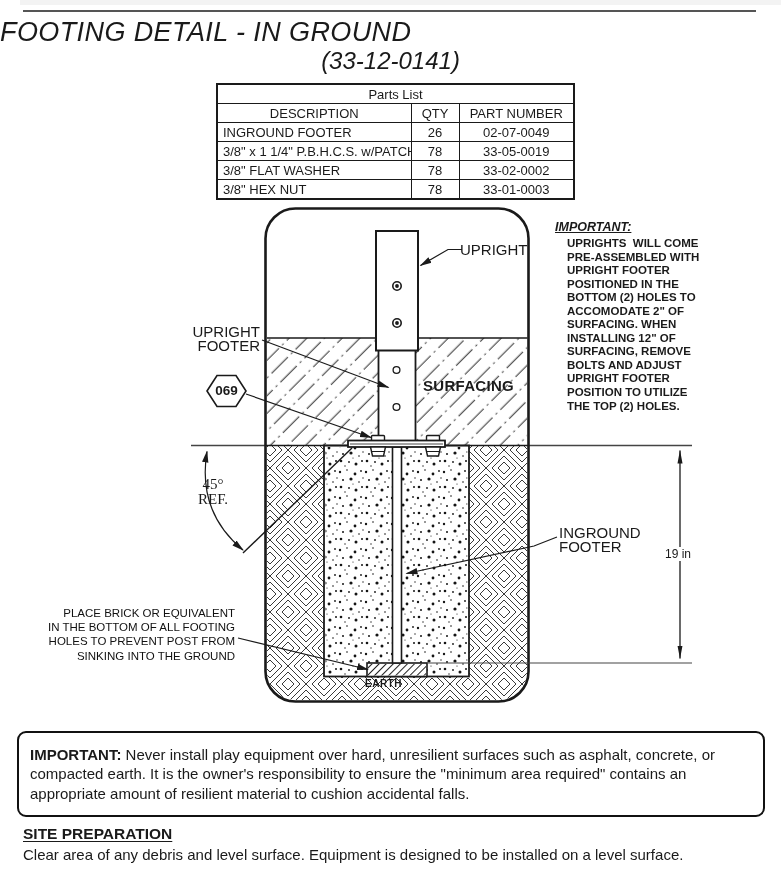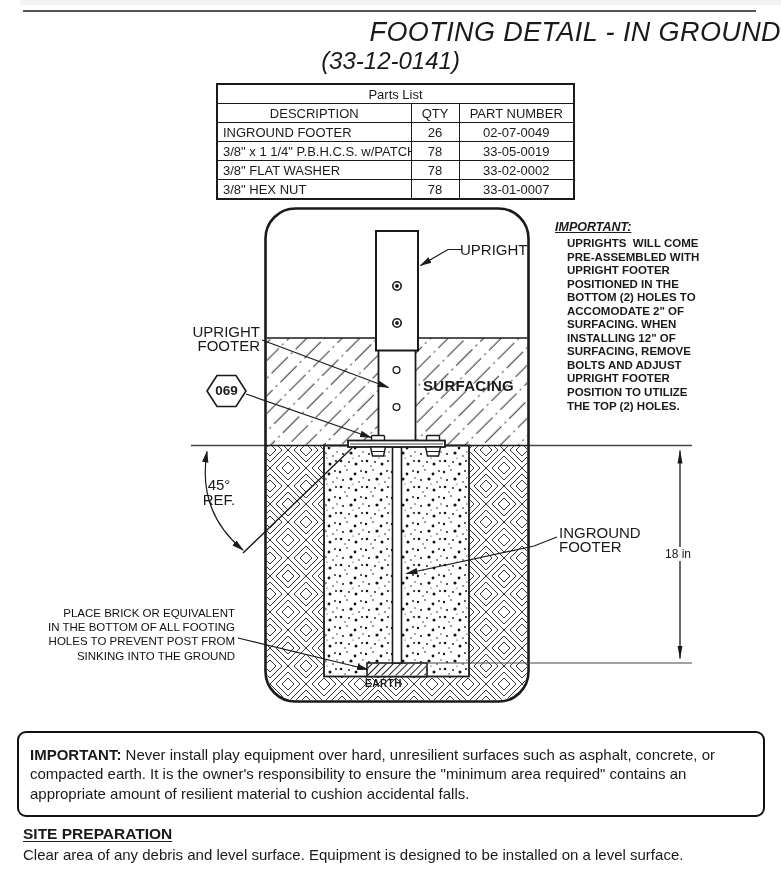--- a/index.html
+++ b/index.html
@@ -5,40 +5,40 @@
   html,body{margin:0;padding:0;}
   body{
     width:781px;height:878px;position:relative;overflow:hidden;
     background:#ffffff;color:#1a1a1a;
     font-family:"Liberation Sans","DejaVu Sans",sans-serif;
   }
   .abs{position:absolute;}
   
   .top-strip{left:20px;top:0;width:761px;height:5px;background:#f3f3f3;}
   .sep-line{left:23px;top:10px;width:733px;height:2px;background:#555555;}
-  .title{left:0;top:17px;width:781px;text-align:right;font-style:italic;
+  .title{left:0;top:17px;width:781px;text-align:left;font-style:italic;
          font-size:27px;letter-spacing:.4px;white-space:nowrap;}
   .subtitle{left:0;top:47px;width:781px;text-align:center;font-style:italic;
          font-size:24px;white-space:nowrap;}
   
   .parts{left:216px;top:83px;width:357px;border-collapse:collapse;
          font-size:13px;table-layout:fixed;}
   .parts td,.parts th{border:1px solid #1a1a1a;padding:1px 5px;height:16px;
          overflow:hidden;white-space:nowrap;font-weight:normal;}
   .parts{border:2px solid #1a1a1a;}
   .parts .c{text-align:center;}
   .parts .l{text-align:left;}
   
   .lbl{font-size:15px;line-height:14px;white-space:pre-line;}
   .lbl-upright{left:460px;top:243px;}
   .lbl-upright-footer{left:158px;top:325px;width:102px;text-align:right;}
   .lbl-balloon{left:206px;top:383px;width:41px;text-align:center;
                font-weight:bold;font-size:13.5px;}
   .lbl-surfacing{left:423px;top:377px;font-weight:bold;font-size:15px;letter-spacing:.3px;text-align:center;}
-  .lbl-angle{left:194px;top:477px;width:50px;text-align:center;line-height:15px;}
+  .lbl-angle{left:188px;top:477px;width:50px;text-align:center;line-height:15px;font-family:Liberation Serif, serif;}
   .lbl-inground{left:559px;top:526px;}
   .lbl-dim{left:663px;top:547px;font-size:12px;background:#fff;padding:0 2px;}
   .lbl-earth{left:365px;top:678px;font-weight:bold;font-size:10px;letter-spacing:.5px;}
   .lbl-bricknote{left:28px;top:606px;width:207px;text-align:right;
                  font-size:11.5px;line-height:14.2px;color:#111;}
   
   .side-note{left:555px;top:220px;width:152px;}
   .side-note .hd{font-size:12.5px;font-weight:bold;font-style:italic;
       text-decoration:underline;margin-bottom:3px;}
   .side-note .bd{font-size:11.5px;font-weight:bold;line-height:13.55px;white-space:pre-wrap;margin-left:12px;}
@@ -86,21 +86,21 @@
     <td class="c">33-05-0019</td>
   </tr>
   <tr>
     <td class="l">3/8" FLAT WASHER</td>
     <td class="c">78</td>
     <td class="c">33-02-0002</td>
   </tr>
   <tr>
     <td class="l">3/8" HEX NUT</td>
     <td class="c">78</td>
-    <td class="c">33-01-0007</td>
+    <td class="c">33-01-0003</td>
   </tr>
 </tbody>
   </table>
 
 <svg width="781" height="878" viewBox="0 0 781 878">
   <defs>
     <clipPath id="frameclip">
         <rect x="267" y="210" width="260" height="490" rx="28"></rect>
       </clipPath>
     <pattern id="surf" patternUnits="userSpaceOnUse" width="34" height="12.5" patternTransform="rotate(-45)">
@@ -206,21 +206,21 @@
 
 <div class="abs lbl lbl-upright">UPRIGHT</div>
 <div class="abs lbl lbl-upright-footer">UPRIGHT
 FOOTER</div>
 <div class="abs lbl-balloon">069</div>
 <div class="abs lbl-surfacing">SURFACING</div>
 <div class="abs lbl lbl-angle">45°
 REF.</div>
 <div class="abs lbl lbl-inground">INGROUND
 FOOTER</div>
-<div class="abs lbl-dim">18 in</div>
+<div class="abs lbl-dim">19 in</div>
 <div class="abs lbl-earth">EARTH</div>
 <div class="abs lbl lbl-bricknote">PLACE BRICK OR EQUIVALENT
 IN THE BOTTOM OF ALL FOOTING
 HOLES TO PREVENT POST FROM
 SINKING INTO THE GROUND</div>
 
 <div class="abs side-note">
   <div class="hd">IMPORTANT:</div>
   <div class="bd">UPRIGHTS  WILL COME
 PRE-ASSEMBLED WITH

